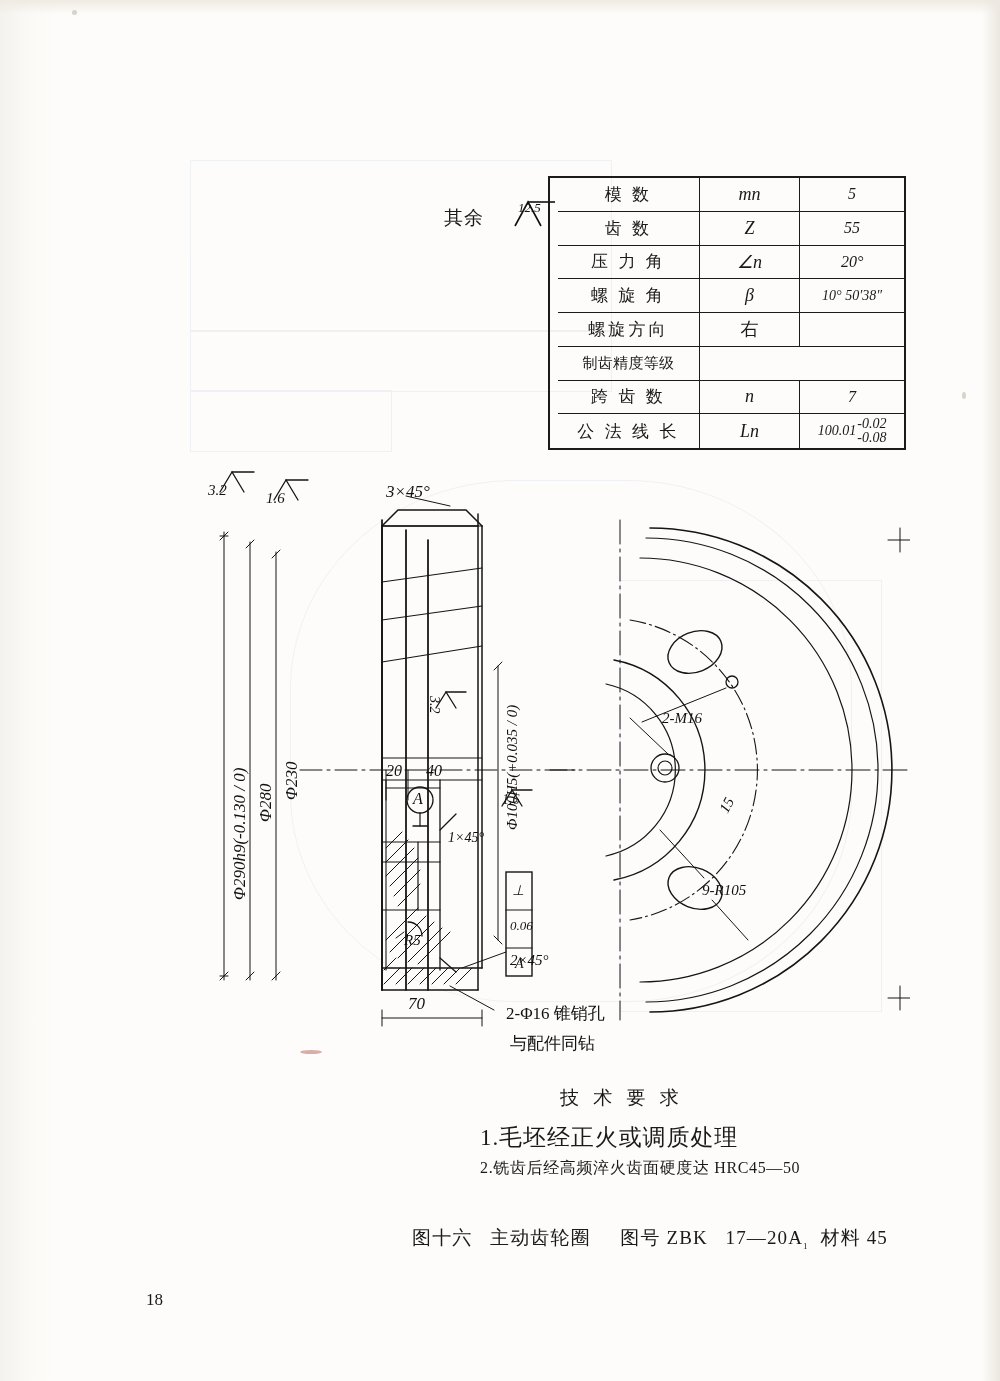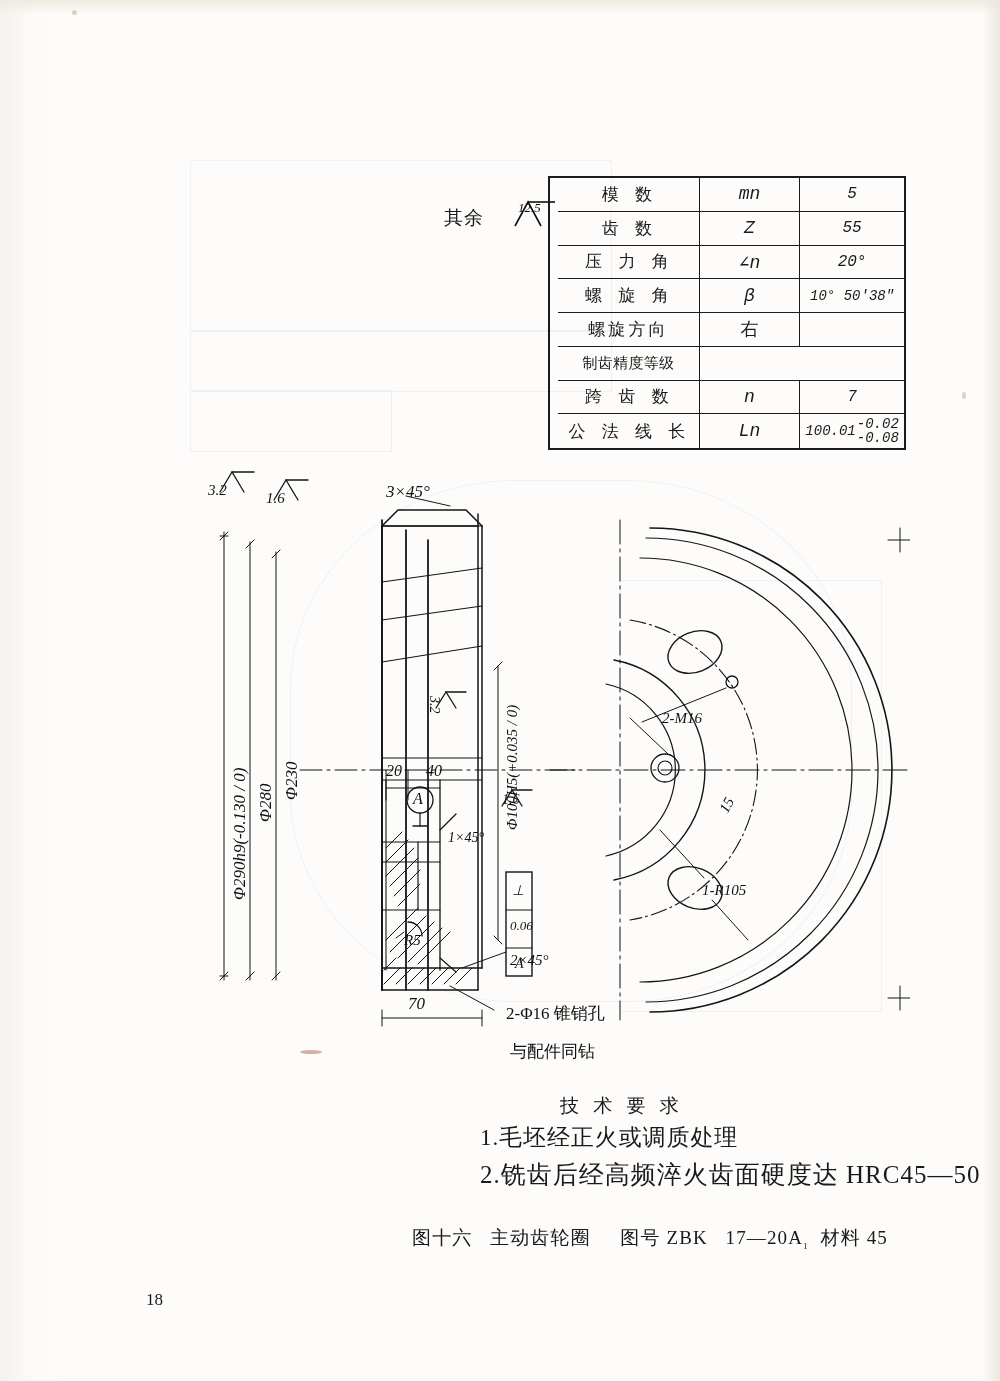--- a/index.html
+++ b/index.html
@@ -25,21 +25,21 @@
   .bleed div{position:absolute;border:1px solid #2a3c8a;}
   .scan-edge-top{position:absolute;left:0;top:0;width:100%;height:14px;background:linear-gradient(to bottom,#efeae2,rgba(255,255,255,0));}
   .scan-edge-right{position:absolute;right:0;top:0;width:18px;height:100%;background:linear-gradient(to left,#ece7df,rgba(255,255,255,0));}
   .speck{position:absolute;background:#b9b2a6;border-radius:50%;opacity:.55;}
 
   
   .param-table{
     position:absolute; left:548px; top:176px; width:358px; height:274px;
     border:2px solid #1b1b1b;
     box-sizing:border-box;
-    font-family:Liberation Mono, monospace;
+    font-family:Liberation Serif, serif;
     padding-left:8px;
   }
   .param-table .row{
     display:flex; height:12.5%;
     border-bottom:1.6px solid #1b1b1b;
     box-sizing:border-box;
   }
   .param-table .row:last-child{border-bottom:none;}
   .param-table .c1{
     width:41%; border-right:1.6px solid #1b1b1b;
@@ -73,23 +73,23 @@
 
   
   .drawing{position:absolute; left:150px; top:470px; width:760px; height:600px;}
   .drawing svg{position:absolute;left:0;top:0;}
 
   .lbl{position:absolute;font-family:"Liberation Serif",serif;color:#111;white-space:nowrap;}
   .ital{font-style:italic;}
   .rot90{transform:rotate(-90deg);transform-origin:left top;}
 
   
-  .tech-title{position:absolute;left:560px;top:1085px;font-size:19px;letter-spacing:.25em;margin-top:8px;}
+  .tech-title{position:absolute;left:560px;top:1085px;font-size:19px;letter-spacing:.25em;}
   .tech-1{position:absolute;left:480px;top:1122px;font-size:23px;letter-spacing:.04em;}
-  .tech-2{position:absolute;left:480px;top:1158px;font-size:25px;letter-spacing:.04em;}
+  .tech-2{position:absolute;left:480px;top:1158px;font-size:16px;letter-spacing:.04em;}
   .caption{position:absolute;left:412px;top:1225px;font-size:19px;letter-spacing:.06em;}
   .page-num{position:absolute;left:146px;top:1290px;font-size:17px;}
 </style>
 </head>
 <body>
 
 <div class="page">
 
   <div class="bleed">
     <div style="left:40px;top:10px;width:420px;height:170px;"></div>
@@ -340,25 +340,25 @@
 
     <div class="lbl ital" style="left:236px;top:292px;font-size:16px;">20</div>
     <div class="lbl ital" style="left:276px;top:292px;font-size:16px;">40</div>
     <div class="lbl ital" style="left:258px;top:524px;font-size:17px;">70</div>
 
     <div class="lbl ital" style="left:298px;top:360px;font-size:14px;">1×45°</div>
     <div class="lbl ital" style="left:360px;top:482px;font-size:15px;">2×45°</div>
     <div class="lbl ital" style="left:238px;top:462px;font-size:15px;margin-left:16px;">R5</div>
 
     <div class="lbl ital" style="left:512px;top:240px;font-size:15px;">2-M16</div>
-    <div class="lbl ital" style="left:552px;top:412px;font-size:15px;">1-R105</div>
+    <div class="lbl ital" style="left:552px;top:412px;font-size:15px;">9-R105</div>
     <div class="lbl ital" style="left:566px;top:338px;font-size:15px;transform:rotate(-62deg);transform-origin:left top;">15</div>
 
     <div class="lbl" style="left:356px;top:532px;font-size:17px;">2-Φ16 锥销孔</div>
-    <div class="lbl" style="left:360px;top:562px;font-size:17px;margin-top:8px;">与配件同钻</div>
+    <div class="lbl" style="left:360px;top:562px;font-size:17px;">与配件同钻</div>
 
     <div class="lbl ital" style="left:263px;top:320px;font-size:16px;">A</div>
     <div class="lbl ital" style="left:362px;top:412px;font-size:14px;">⊥</div>
     <div class="lbl ital" style="left:360px;top:448px;font-size:13px;">0.06</div>
     <div class="lbl ital" style="left:365px;top:486px;font-size:14px;">A</div>
   </div>
 
   <div class="tech-title">技 术 要 求</div>
   <div class="tech-1">1.毛坯经正火或调质处理</div>
   <div class="tech-2">2.铣齿后经高频淬火齿面硬度达 HRC45—50</div>

